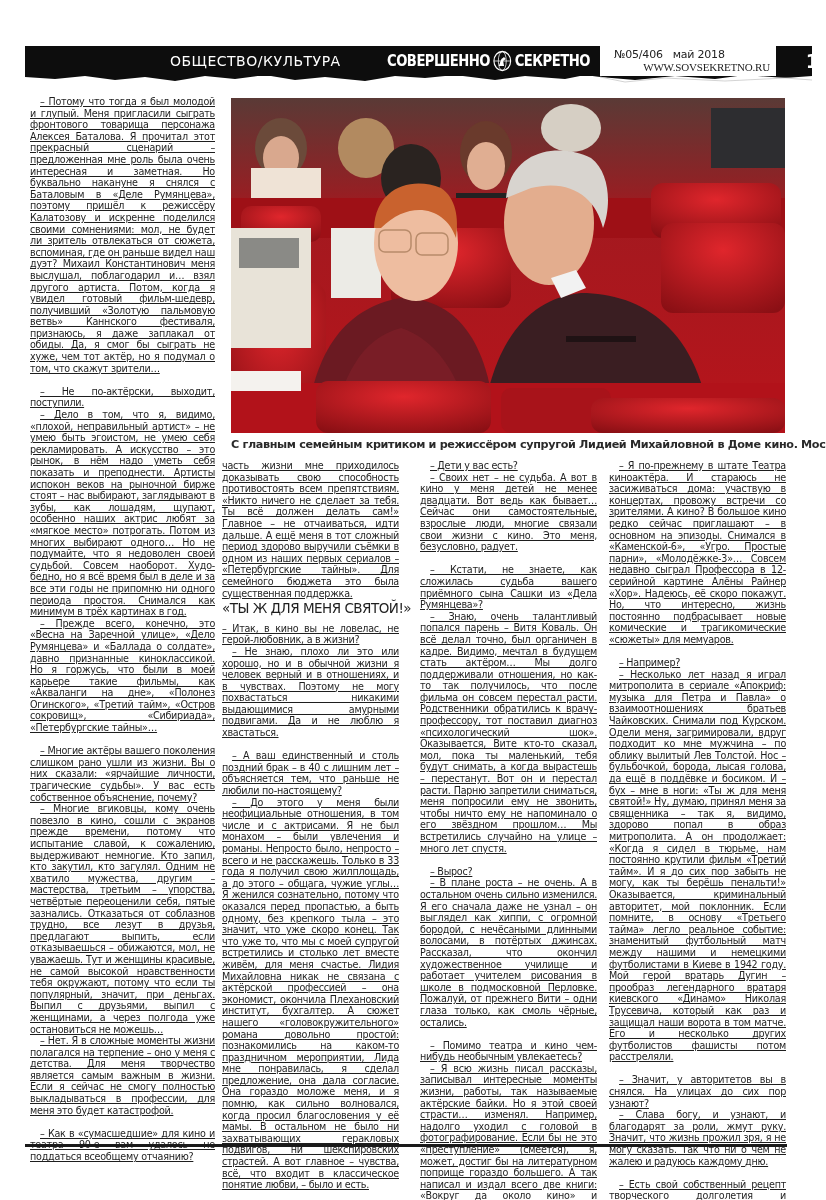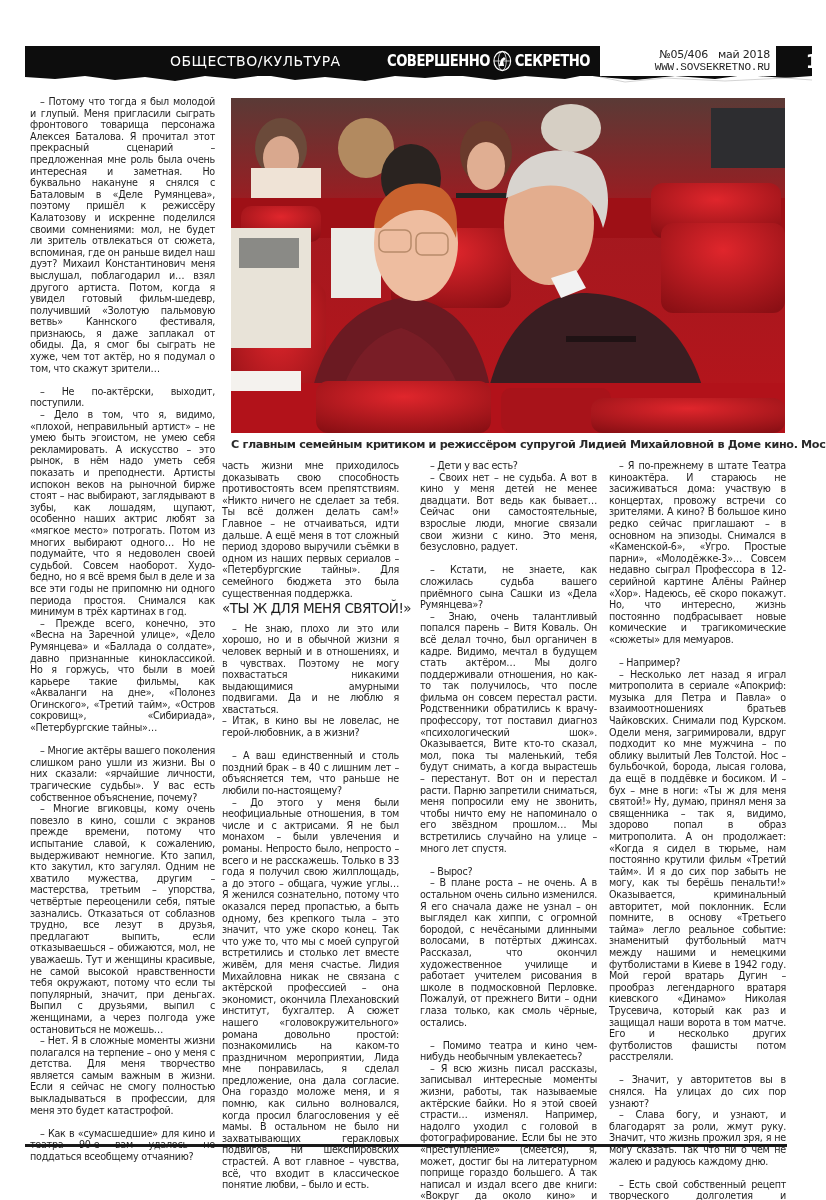--- a/index.html
+++ b/index.html
@@ -7,32 +7,32 @@
 
   
   .masthead { position: absolute; left: 25px; top: 46px; width: 787px; height: 30px; background: #0d0d0d; }
   .masthead-torn { position: absolute; left: 25px; top: 72px; width: 787px; height: 12px; }
   .section-title { position: absolute; left: 170px; top: 50px; font-family: "DejaVu Sans", sans-serif; font-size: 14px; color: #ffffff; letter-spacing: 0.5px; line-height: 22px; white-space: nowrap; }
   .section-title b { font-weight: normal; }
   .section-title span.light { font-weight: normal; }
   .logo { position: absolute; left: 387px; top: 48px; height: 26px; display: flex; align-items: center; gap: 3px; color: #ffffff; font-family: "DejaVu Sans", sans-serif; font-weight: bold; font-size: 15px; letter-spacing: -0.6px; transform: scaleX(0.88); transform-origin: left center; white-space: nowrap; }
   .logo-emblem { width: 22px; height: 22px; }
   .issue-box { position: absolute; left: 600px; top: 46px; width: 176px; height: 30px; background: #ffffff; }
-  .issue-line1 { position: absolute; left: 614px; top: 48px; width: 156px; text-align: right; font-size: 11px; color: #222; white-space: nowrap; font-family: "DejaVu Sans", sans-serif; letter-spacing: -0.2px; }
-  .issue-line2 { position: absolute; left: 600px; top: 61px; width: 170px; text-align: right; font-size: 11px; color: #222; white-space: nowrap; font-family: Liberation Mono, monospace; letter-spacing: -0.2px; }
+  .issue-line1 { position: absolute; left: 614px; top: 48px; width: 156px; font-size: 11px; color: #222; white-space: nowrap; font-family: "DejaVu Sans", sans-serif; letter-spacing: -0.2px; }
+  .issue-line2 { position: absolute; left: 600px; top: 61px; width: 170px; text-align: right; font-size: 11px; color: #222; white-space: nowrap; font-family: Liberation Serif, serif; letter-spacing: -0.2px; }
   .page-number { position: absolute; left: 776px; top: 46px; width: 36px; height: 30px; color: #ffffff; font-family: "DejaVu Sans", sans-serif; font-size: 19px; font-weight: bold; line-height: 30px; text-align: center; padding-left: 25px; }
 
   
   .photo { position: absolute; left: 231px; top: 98px; width: 554px; height: 335px; overflow: hidden; background: #b01818; }
   .photo svg { width: 100%; height: 100%; display: block; }
   .caption { position: absolute; left: 231px; top: 438px; width: 560px; font-family: "DejaVu Sans", sans-serif; font-size: 11.2px; font-weight: bold; color: #2a2a2a; letter-spacing: -0.35px; white-space: nowrap; }
 
   
   .col { position: absolute; font-family: "DejaVu Sans", sans-serif; font-size: 9.6px; line-height: 11.6px; text-align: justify; color: #1e1e1e; letter-spacing: -0.25px; hyphens: manual; }
-  .col p { margin: 0; text-indent: 10px; }
+  .col p { margin: 0; text-indent: 10px; text-decoration: underline; }
   .col p.gap { margin-top: 11.6px; }
   .col1 { left: 30px; top: 96px; width: 185px; }
   .col2 { left: 222px; top: 460px; width: 177px; }
   .col3 { left: 420px; top: 460px; width: 177px; }
   .col4 { left: 609px; top: 460px; width: 177px; }
 
   .subhead { font-family: "DejaVu Sans", sans-serif; font-size: 13.5px; color: #1e1e1e; letter-spacing: -0.5px; margin: 4px 0 8px 0; text-indent: 0; text-align: left; white-space: nowrap; }
 
   .bottom-rule { position: absolute; left: 25px; top: 1144px; width: 762px; height: 3px; background: #1a1a1a; }
 </style>
@@ -132,22 +132,22 @@
   <p class="gap">– Многие актёры вашего поколения слишком рано ушли из жизни. Вы о них сказали: «ярчайшие личности, трагические судьбы». У вас есть собственное объяснение, почему?</p>
   <p>– Многие вгиковцы, кому очень повезло в кино, сошли с экранов прежде времени, потому что испытание славой, к сожалению, выдерживают немногие. Кто запил, кто закутил, кто загулял. Одним не хватило мужества, другим – мастерства, третьим – упорства, четвёртые переоценили себя, пятые зазнались. Отказаться от соблазнов трудно, все лезут в друзья, предлагают выпить, если отказываешься – обижаются, мол, не уважаешь. Тут и женщины красивые, не самой высокой нравственности тебя окружают, потому что если ты популярный, значит, при деньгах. Выпил с друзьями, выпил с женщинами, а через полгода уже остановиться не можешь…</p>
   <p>– Нет. Я в сложные моменты жизни полагался на терпение – оно у меня с детства. Для меня творчество является самым важным в жизни. Если я сейчас не смогу полностью выкладываться в профессии, для меня это будет катастрофой.</p>
   <p class="gap">– Как в «сумасшедшие» для кино и театра 90-е вам удалось не поддаться всеобщему отчаянию?</p>
 
 </div>
 
 <div class="col col2">
   <p style="text-indent:0">часть жизни мне приходилось доказывать свою способность противостоять всем препятствиям. «Никто ничего не сделает за тебя. Ты всё должен делать сам!» Главное – не отчаиваться, идти дальше. А ещё меня в тот сложный период здорово выручили съёмки в одном из наших первых сериалов – «Петербургские тайны». Для семейного бюджета это была существенная поддержка.</p>
   <div class="subhead">«ТЫ Ж ДЛЯ МЕНЯ СВЯТОЙ!»</div>
+  <p style="text-indent:0">– Итак, в кино вы не ловелас, не герой-любовник, а в жизни?</p>
   <p>– Не знаю, плохо ли это или хорошо, но и в обычной жизни я человек верный и в отношениях, и в чувствах. Поэтому не могу похвастаться никакими выдающимися амурными подвигами. Да и не люблю я хвастаться.</p>
-  <p style="text-indent:0">– Итак, в кино вы не ловелас, не герой-любовник, а в жизни?</p>
   <p class="gap">– А ваш единственный и столь поздний брак – в 40 с лишним лет – объясняется тем, что раньше не любили по-настоящему?</p>
   <p>– До этого у меня были неофициальные отношения, в том числе и с актрисами. Я не был монахом – были увлечения и романы. Непросто было, непросто – всего и не расскажешь. Только в 33 года я получил свою жилплощадь, а до этого – общага, чужие углы… Я женился сознательно, потому что оказался перед пропастью, а быть одному, без крепкого тыла – это значит, что уже скоро конец. Так что уже то, что мы с моей супругой встретились и столько лет вместе живём, для меня счастье. Лидия Михайловна никак не связана с актёрской профессией – она экономист, окончила Плехановский институт, бухгалтер. А сюжет нашего «головокружительного» романа довольно простой: познакомились на каком-то праздничном мероприятии, Лида мне понравилась, я сделал предложение, она дала согласие. Она гораздо моложе меня, и я помню, как сильно волновался, когда просил благословения у её мамы. В остальном не было ни захватывающих геракловых подвигов, ни шекспировских страстей. А вот главное – чувства, всё, что входит в классическое понятие любви, – было и есть.</p>
 
 </div>
 
 <div class="col col3">
   <p>– Дети у вас есть?</p>
   <p>– Своих нет – не судьба. А вот в кино у меня детей не менее двадцати. Вот ведь как бывает… Сейчас они самостоятельные, взрослые люди, многие связали свои жизни с кино. Это меня, безусловно, радует.</p>
   <p class="gap">– Кстати, не знаете, как сложилась судьба вашего приёмного сына Сашки из «Дела Румянцева»?</p>
   <p>– Знаю, очень талантливый попался парень – Витя Коваль. Он всё делал точно, был органичен в кадре. Видимо, мечтал в будущем стать актёром… Мы долго поддерживали отношения, но как-то так получилось, что после фильма он совсем перестал расти. Родственники обратились к врачу-профессору, тот поставил диагноз «психологический шок». Оказывается, Вите кто-то сказал, мол, пока ты маленький, тебя будут снимать, а когда вырастешь – перестанут. Вот он и перестал расти. Парню запретили сниматься, меня попросили ему не звонить, чтобы ничто ему не напоминало о его звёздном прошлом… Мы встретились случайно на улице – много лет спустя.</p>

